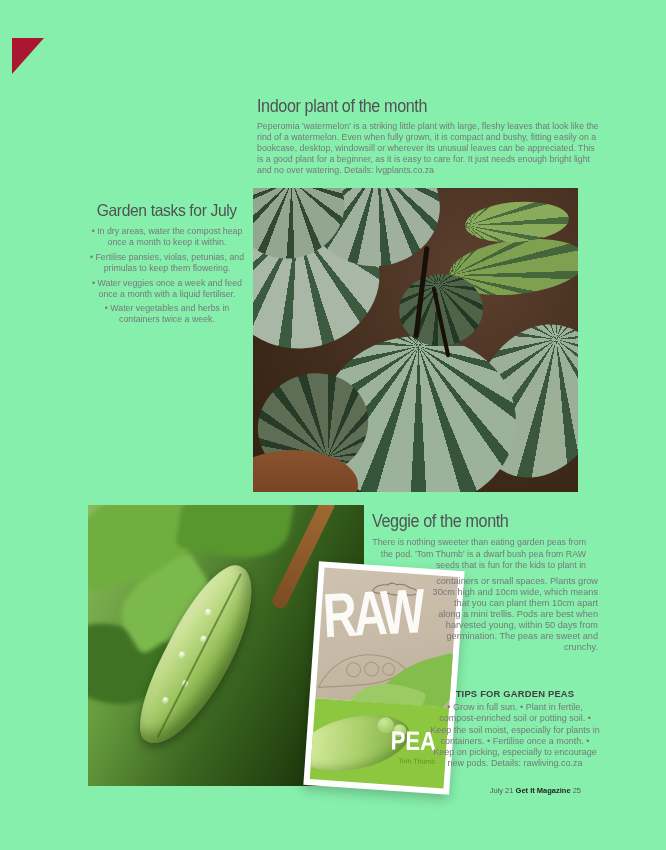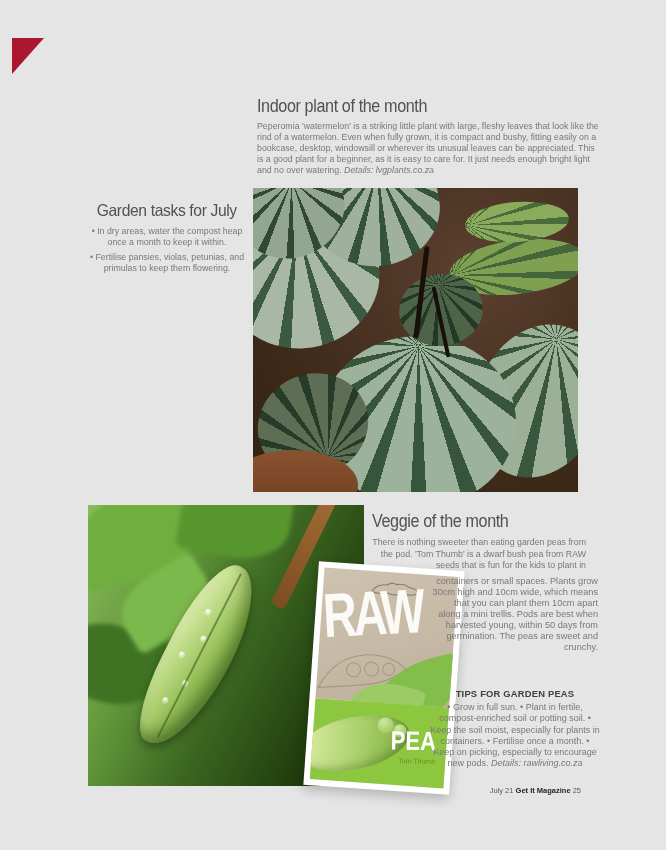--- a/index.html
+++ b/index.html
@@ -1,39 +1,39 @@
 <!DOCTYPE html>
 <html><head>
 <meta charset="utf-8">
 <style>
   * { margin:0; padding:0; box-sizing:border-box; }
   html,body { background:#ffffff; }
   .page {
     position:relative; width:666px; height:850px; margin:0 auto;
-    background:#e5e5e5; overflow:hidden;
+    background:#86efac; overflow:hidden;
     font-family:"Liberation Sans", sans-serif; color:#6d6e71;
   }
   
   .corner-ribbon {
     position:absolute; left:12px; top:38px; width:0; height:0;
     border-top:36px solid #ab1630; border-right:32px solid transparent;
   }
   
   .sec-head {
     position:absolute; color:#515254; font-weight:400;
     font-size:17px; letter-spacing:-0.4px;
     transform:scale(0.95,1.05); transform-origin:left top; white-space:nowrap;
   }
   
   .indoor-head { left:257px; top:96px; }
   .indoor-body {
     position:absolute; left:257px; top:121px; width:342px;
     font-size:8.8px; line-height:11px; color:#77787b; text-align:left;
   }
-  .details { font-style:italic; color:#77787b; }
+  .details { color:#77787b; }
   
   .peperomia {
     position:absolute; left:253px; top:188px; width:325px; height:304px;
     overflow:hidden;
     background:radial-gradient(circle at 68% 28%, #5d4030 0%, #46301f 45%, #31200f 100%);
   }
   .leaf { position:absolute; border-radius:50%; }
   .stem { position:absolute; background:#171009; border-radius:3px; }
   .pot {
     position:absolute; left:-25px; top:262px; width:130px; height:70px;
@@ -162,20 +162,22 @@
     <i class="stem" style="left:166px;top:58px;width:5px;height:92px;transform:rotate(7deg);"></i>
     <i class="stem" style="left:186px;top:98px;width:4px;height:72px;transform:rotate(-12deg);"></i>
     <i class="pot"></i>
   </div>
 
   <div class="garden-col">
     <h2 class="sec-head garden-head">Garden tasks for July</h2>
     <div class="garden-list">
         <p class="task">• In dry areas, water the compost heap once a month to keep it within.</p>
         <p class="task">• Fertilise pansies, violas, petunias, and primulas to keep them flowering.</p>
+        <p class="task">• Water veggies once a week and feed once a month with a liquid fertiliser.</p>
+        <p class="task">• Water vegetables and herbs in containers twice a week.</p>
       </div>
   </div>
 
   <div class="pea-photo">
     <i class="blur-leaf" style="left:-12px;top:-10px;width:120px;height:85px;background:#6fae3f;transform:rotate(-14deg);"></i>
     <i class="blur-leaf" style="left:92px;top:-18px;width:110px;height:70px;background:#58962e;transform:rotate(10deg);"></i>
     <i class="blur-leaf" style="left:-30px;top:120px;width:105px;height:78px;background:#3f7323;transform:rotate(18deg);"></i>
     <i class="blur-leaf" style="left:30px;top:66px;width:95px;height:64px;background:#7cb94c;transform:rotate(-32deg);"></i>
     <i class="branch" style="left:208px;top:-12px;width:15px;height:120px;background:linear-gradient(#a06a33,#7c4d22);transform:rotate(26deg);"></i>
     <i class="branch" style="left:224px;top:132px;width:16px;height:150px;background:linear-gradient(#8a5a2e,#5f3a1a);transform:rotate(7deg);"></i>

